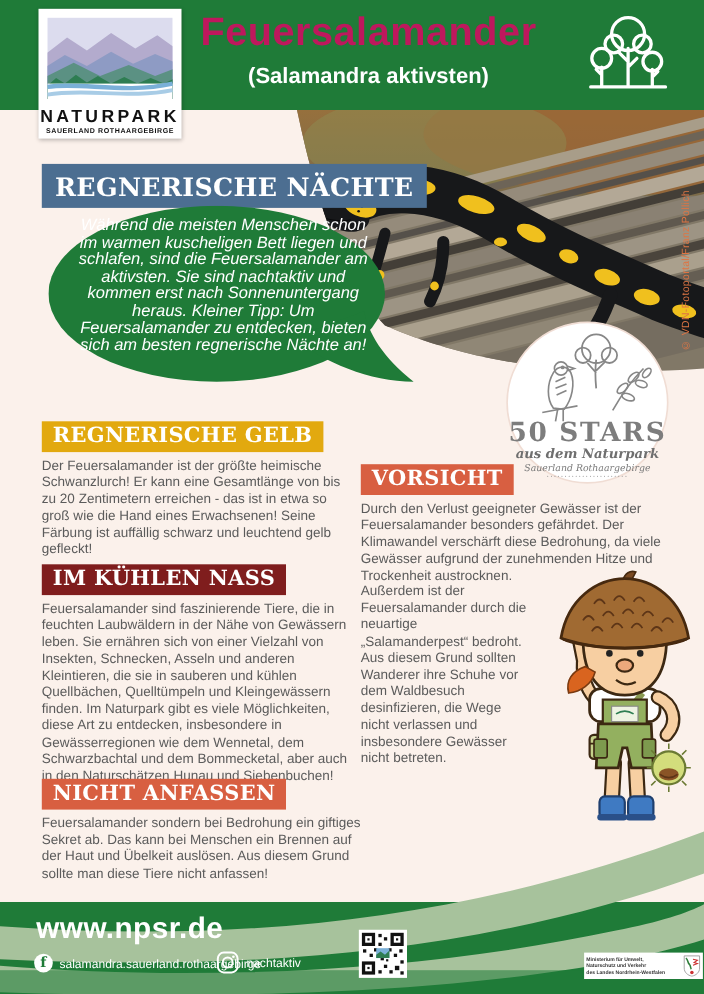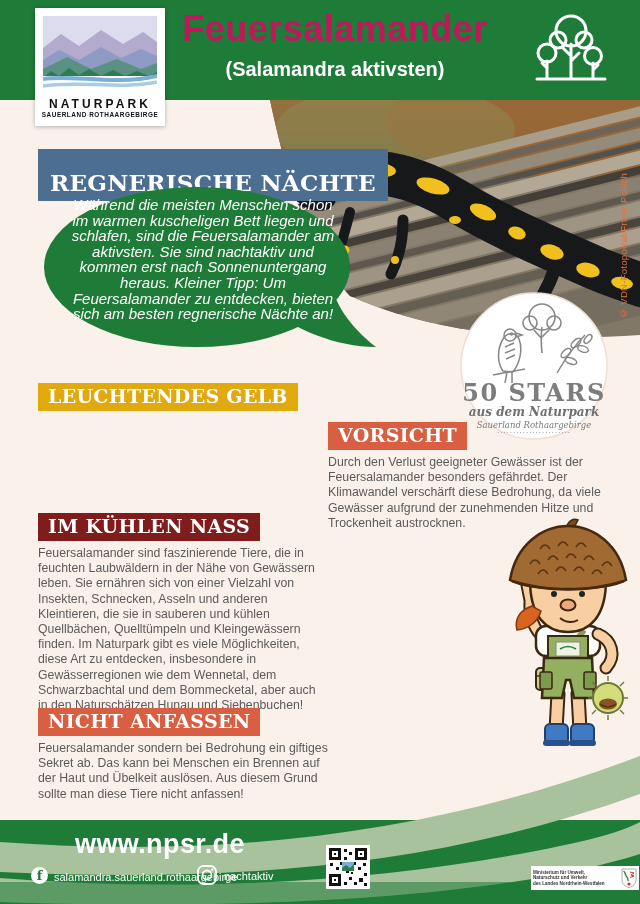--- a/index.html
+++ b/index.html
@@ -7,34 +7,34 @@
         font-family:"Liberation Sans",sans-serif;}
   .abs{position:absolute;}
   
   .band{left:0;top:0;width:640px;height:100px;background:#1f7b38;}
   .page-title{left:170px;top:8px;width:330px;text-align:center;color:#be185d;
               font-size:36px;font-weight:bold;letter-spacing:.5px;}
   .page-subtitle{left:170px;top:58px;width:330px;text-align:center;color:#fff;
               font-size:20px;font-weight:bold;}
   .logo-box{left:35px;top:8px;width:130px;height:118px;background:#fff;
             box-shadow:0 1px 4px rgba(0,0,0,.28);text-align:center;}
-  .logo-title{font-size:12px;font-weight:bold;color:#111;letter-spacing:3.1px;margin-top:3px;}
+  .logo-title{font-size:16px;font-weight:bold;color:#111;letter-spacing:3.1px;margin-top:3px;}
   .logo-sub{font-size:6.4px;font-weight:bold;color:#111;letter-spacing:.55px;}
   
   .chip{display:inline-block;color:#fff;font-family:"DejaVu Serif",serif;font-weight:bold;
         font-size:19px;padding:2px 10px 4px;letter-spacing:.3px;white-space:nowrap;}
-  .chip.big{font-size:23px;padding:20px 12px 5px;}
+  .chip.big{font-size:23px;padding:8px 12px 5px;}
   .c-slate{background:#4c6e91;} .c-yellow{background:#e2a90f;}
   .c-navy{background:#7f1d1d;} .c-red{background:#d85f41;}
   .body-text{font-size:12.3px;line-height:15.2px;color:#5b5b5b;}
   .bubble-text{color:#fff;font-size:15px;line-height:15.6px;font-style:italic;text-align:center;}
   .credit{left:618px;top:104px;height:215px;writing-mode:vertical-rl;transform:rotate(180deg);
           font-size:9.5px;color:#de7544;letter-spacing:.3px;}
   
-  .url{left:33px;top:829px;color:#fff;font-size:27px;font-weight:bold;letter-spacing:.4px;margin-left:42px;}
+  .url{left:33px;top:829px;color:#fff;font-size:27px;font-weight:bold;letter-spacing:.4px;}
   .handle{color:#fff;font-size:11px;}
   .fb-circle{left:31px;top:867px;width:17px;height:17px;border-radius:50%;background:#fff;
              color:#1f7b38;font-weight:bold;font-size:13px;text-align:center;line-height:17px;
              font-family:"DejaVu Serif",serif;}
   .ministry{left:531px;top:866px;width:108px;height:24px;background:#fff;display:flex;
             align-items:center;padding:1px 2px;box-sizing:border-box;}
   .ministry-lines{flex:1;}
   .ministry-lines div{font-size:4.6px;line-height:5.6px;color:#333;font-weight:bold;}
   svg text{font-family:"DejaVu Serif",serif;}
 </style>
@@ -182,37 +182,39 @@
         <ellipse cx="129" cy="48" rx="5" ry="2.8" transform="rotate(-50 129 48)"></ellipse>
       </g>
       <text x="75" y="110" text-anchor="middle" font-size="24" font-weight="bold" fill="#7d7d7d" letter-spacing="1.5">50 STARS</text>
       <text x="75" y="125" text-anchor="middle" font-size="12" font-style="italic" font-weight="bold" fill="#6f6f6f">aus dem Naturpark</text>
       <text x="75" y="137" text-anchor="middle" font-size="8.5" font-style="italic" fill="#7a7a7a">Sauerland Rothaargebirge</text>
       <text x="75" y="144" text-anchor="middle" font-size="7" fill="#8a8a8a" letter-spacing="1">·······················</text>
     </svg>
   </div>
 
   <div class="abs" style="left:38px;top:383px;">
-    <span class="chip c-yellow">LEUCHTENDES GELB</span>
-  </div>
+    <span class="chip c-yellow">REGNERISCHE GELB</span>
+  </div>
+  <div class="abs body-text" style="left:38px;top:416px;width:284px;">Der Feuersalamander ist der größte heimische Schwanzlurch! Er kann eine Gesamtlänge von bis zu 20 Zentimetern erreichen - das ist in etwa so groß wie die Hand eines Erwachsenen! Seine Färbung ist auffällig schwarz und leuchtend gelb gefleckt!</div>
 
   <div class="abs" style="left:38px;top:513px;">
     <span class="chip c-navy">IM KÜHLEN NASS</span>
   </div>
   <div class="abs body-text" style="left:38px;top:546px;width:284px;">Feuersalamander sind faszinierende Tiere, die in feuchten Laubwäldern in der Nähe von Gewässern leben. Sie ernähren sich von einer Vielzahl von Insekten, Schnecken, Asseln und anderen Kleintieren, die sie in sauberen und kühlen Quellbächen, Quelltümpeln und Kleingewässern finden. Im Naturpark gibt es viele Möglichkeiten, diese Art zu entdecken, insbesondere in Gewässerregionen wie dem Wennetal, dem Schwarzbachtal und dem Bommecketal, aber auch in den Naturschätzen Hunau und Siebenbuchen!</div>
 
   <div class="abs body-text" style="left:38px;top:741px;width:290px;">Feuersalamander sondern bei Bedrohung ein giftiges Sekret ab. Das kann bei Menschen ein Brennen auf der Haut und Übelkeit auslösen. Aus diesem Grund sollte man diese Tiere nicht anfassen!</div>
   <div class="abs" style="left:38px;top:708px;">
     <span class="chip c-red">NICHT ANFASSEN</span>
   </div>
 
   <div class="abs body-text" style="left:328px;top:455px;width:298px;">Durch den Verlust geeigneter Gewässer ist der Feuersalamander besonders gefährdet. Der Klimawandel verschärft diese Bedrohung, da viele Gewässer aufgrund der zunehmenden Hitze und Trockenheit austrocknen.</div>
   <div class="abs" style="left:328px;top:422px;">
     <span class="chip c-red">VORSICHT</span>
   </div>
+  <div class="abs body-text" style="left:328px;top:530px;width:152px;">Außerdem ist der Feuersalamander durch die neuartige „Salamanderpest“ bedroht. Aus diesem Grund sollten Wanderer ihre Schuhe vor dem Waldbesuch desinfizieren, die Wege nicht verlassen und insbesondere Gewässer nicht betreten.</div>
 
   <div class="abs" style="left:496px;top:518px;">
     <svg width="144" height="248" viewBox="0 0 144 248">
       <path d="M70,10 C72,3 77,0 82,2 C79,8 76,13 74,15 Z" fill="#7a4a22" stroke="#46290f" stroke-width="1.5"></path>
 
       <path d="M62,176 L60,212 M82,176 L84,212" stroke="#3c2812" stroke-width="15" stroke-linecap="round"></path>
       <path d="M62,176 L60,212 M82,176 L84,212" stroke="#f7cfa2" stroke-width="11" stroke-linecap="round"></path>
 
       <rect x="49" y="206" width="23" height="20" rx="5" fill="#3f7ac2" stroke="#1f3f6e" stroke-width="2"></rect>
       <rect x="75" y="206" width="23" height="20" rx="5" fill="#3f7ac2" stroke="#1f3f6e" stroke-width="2"></rect>

